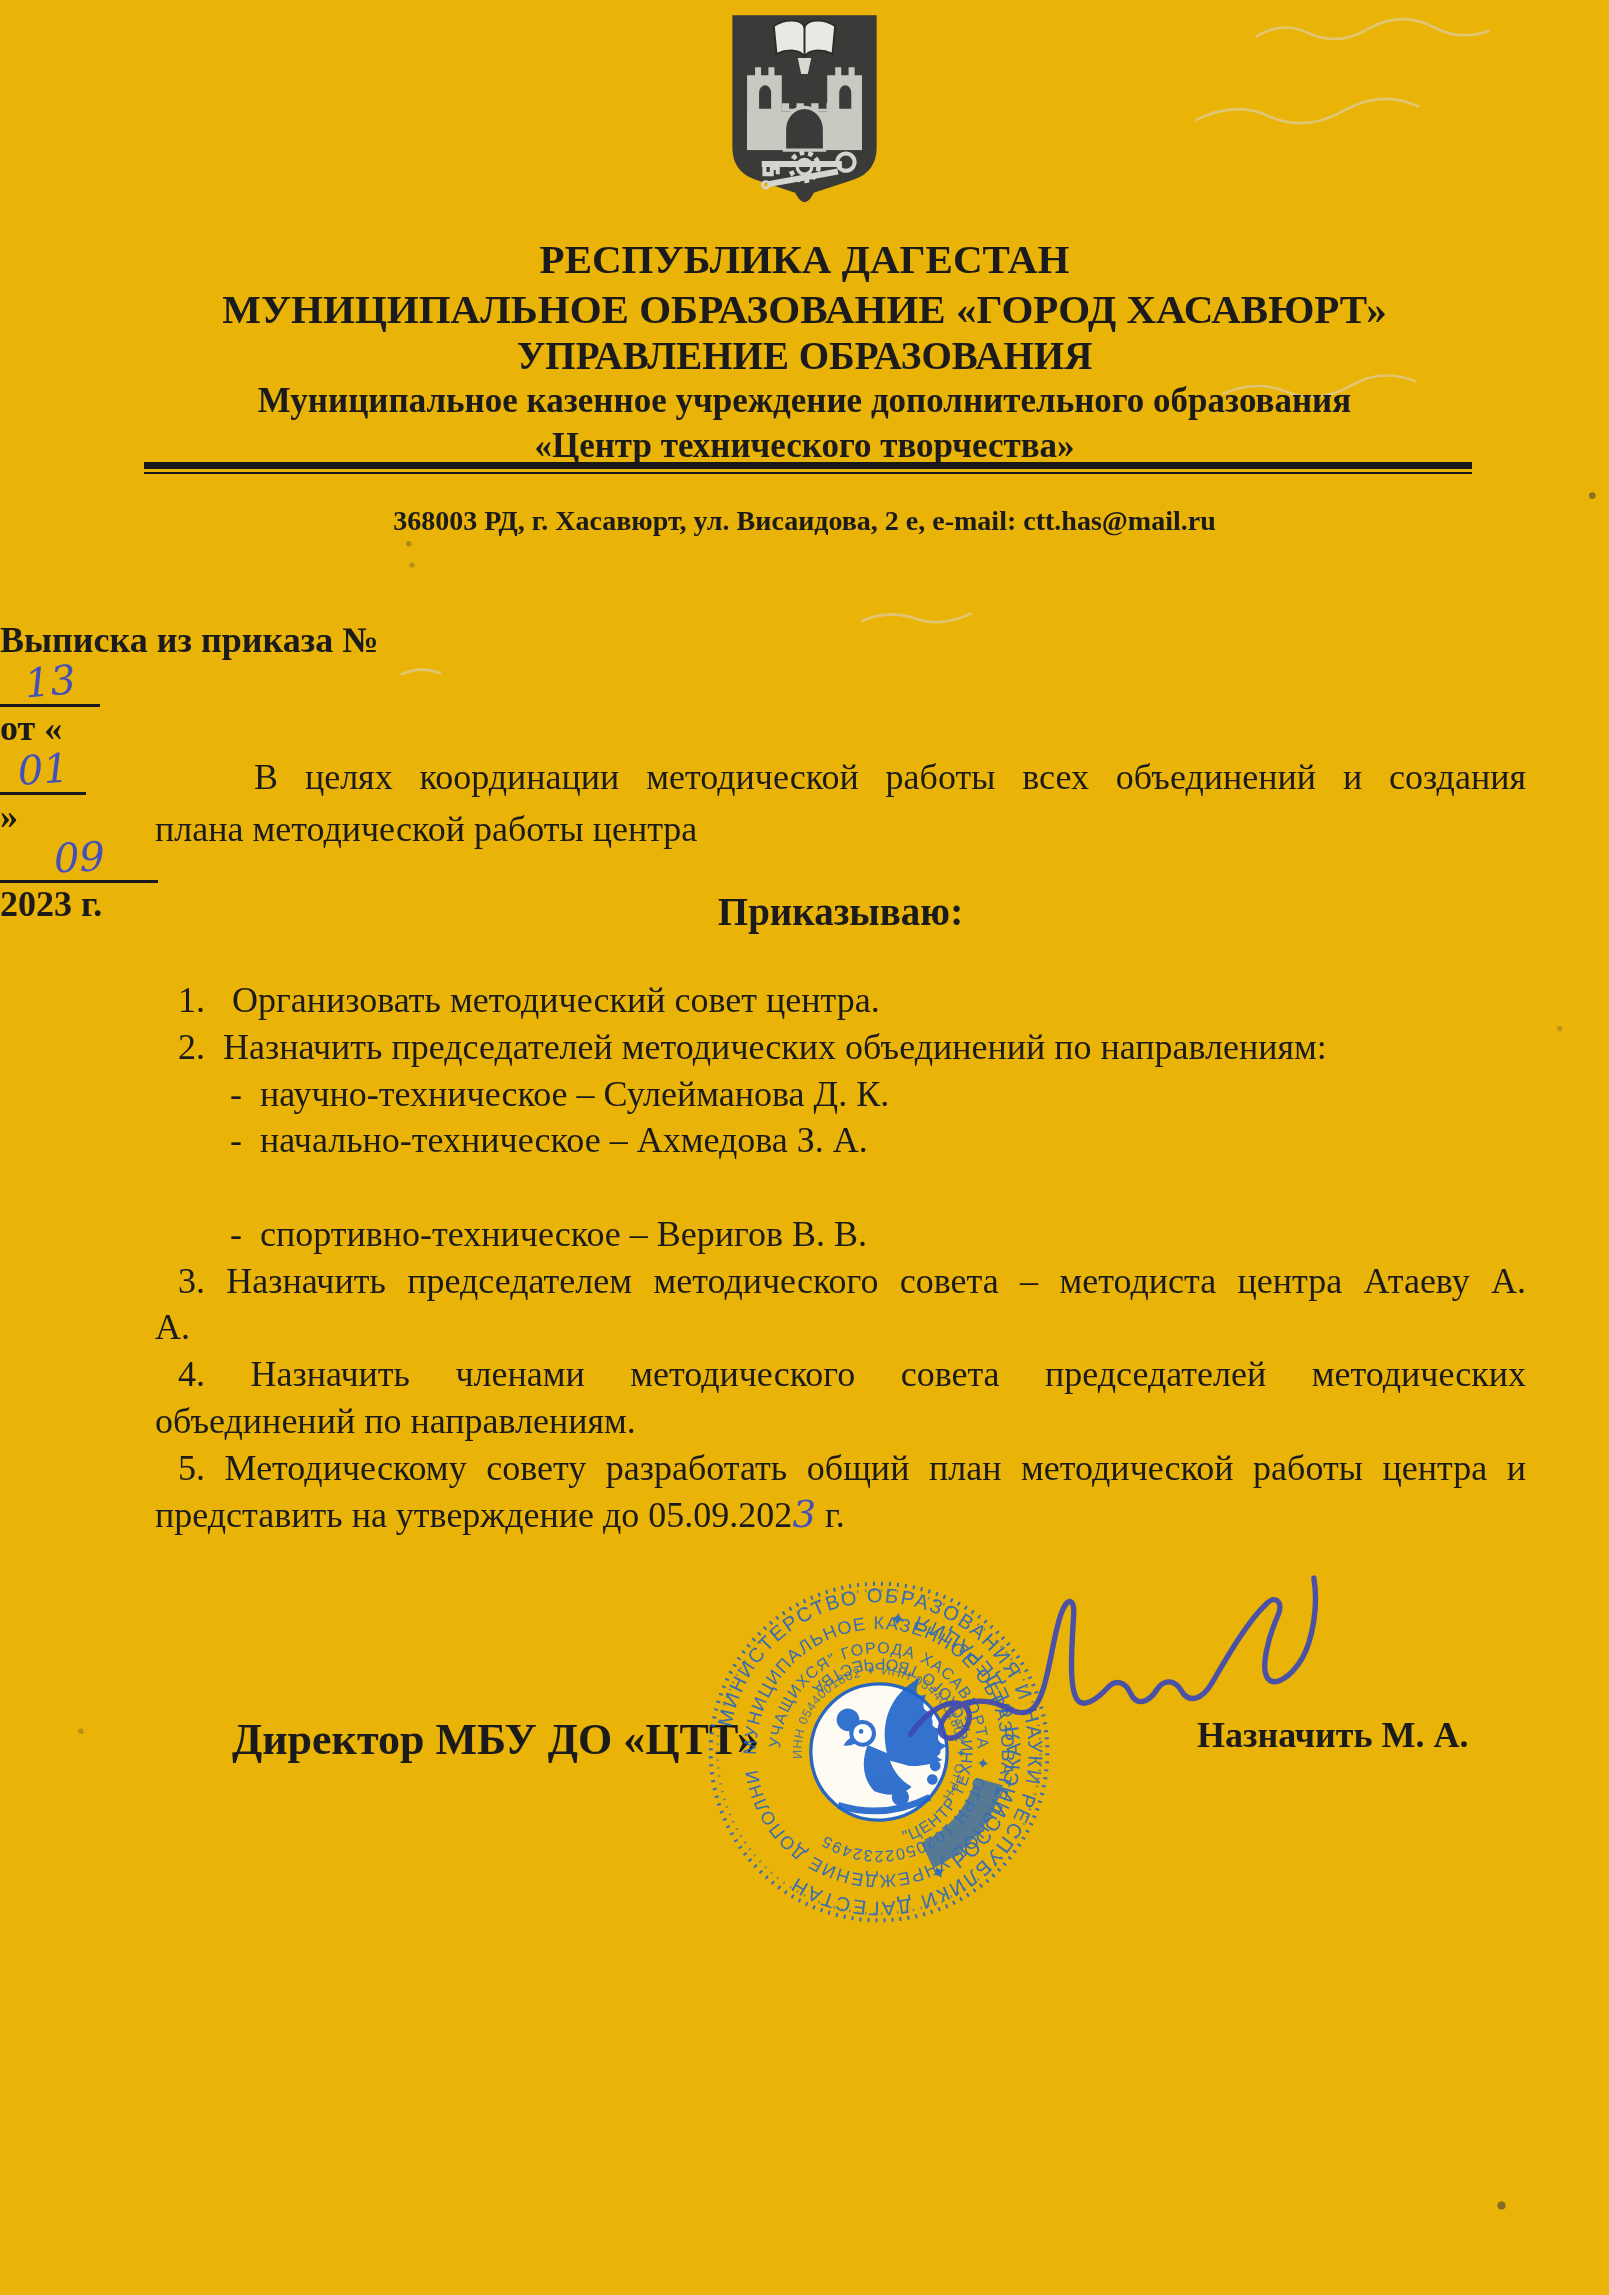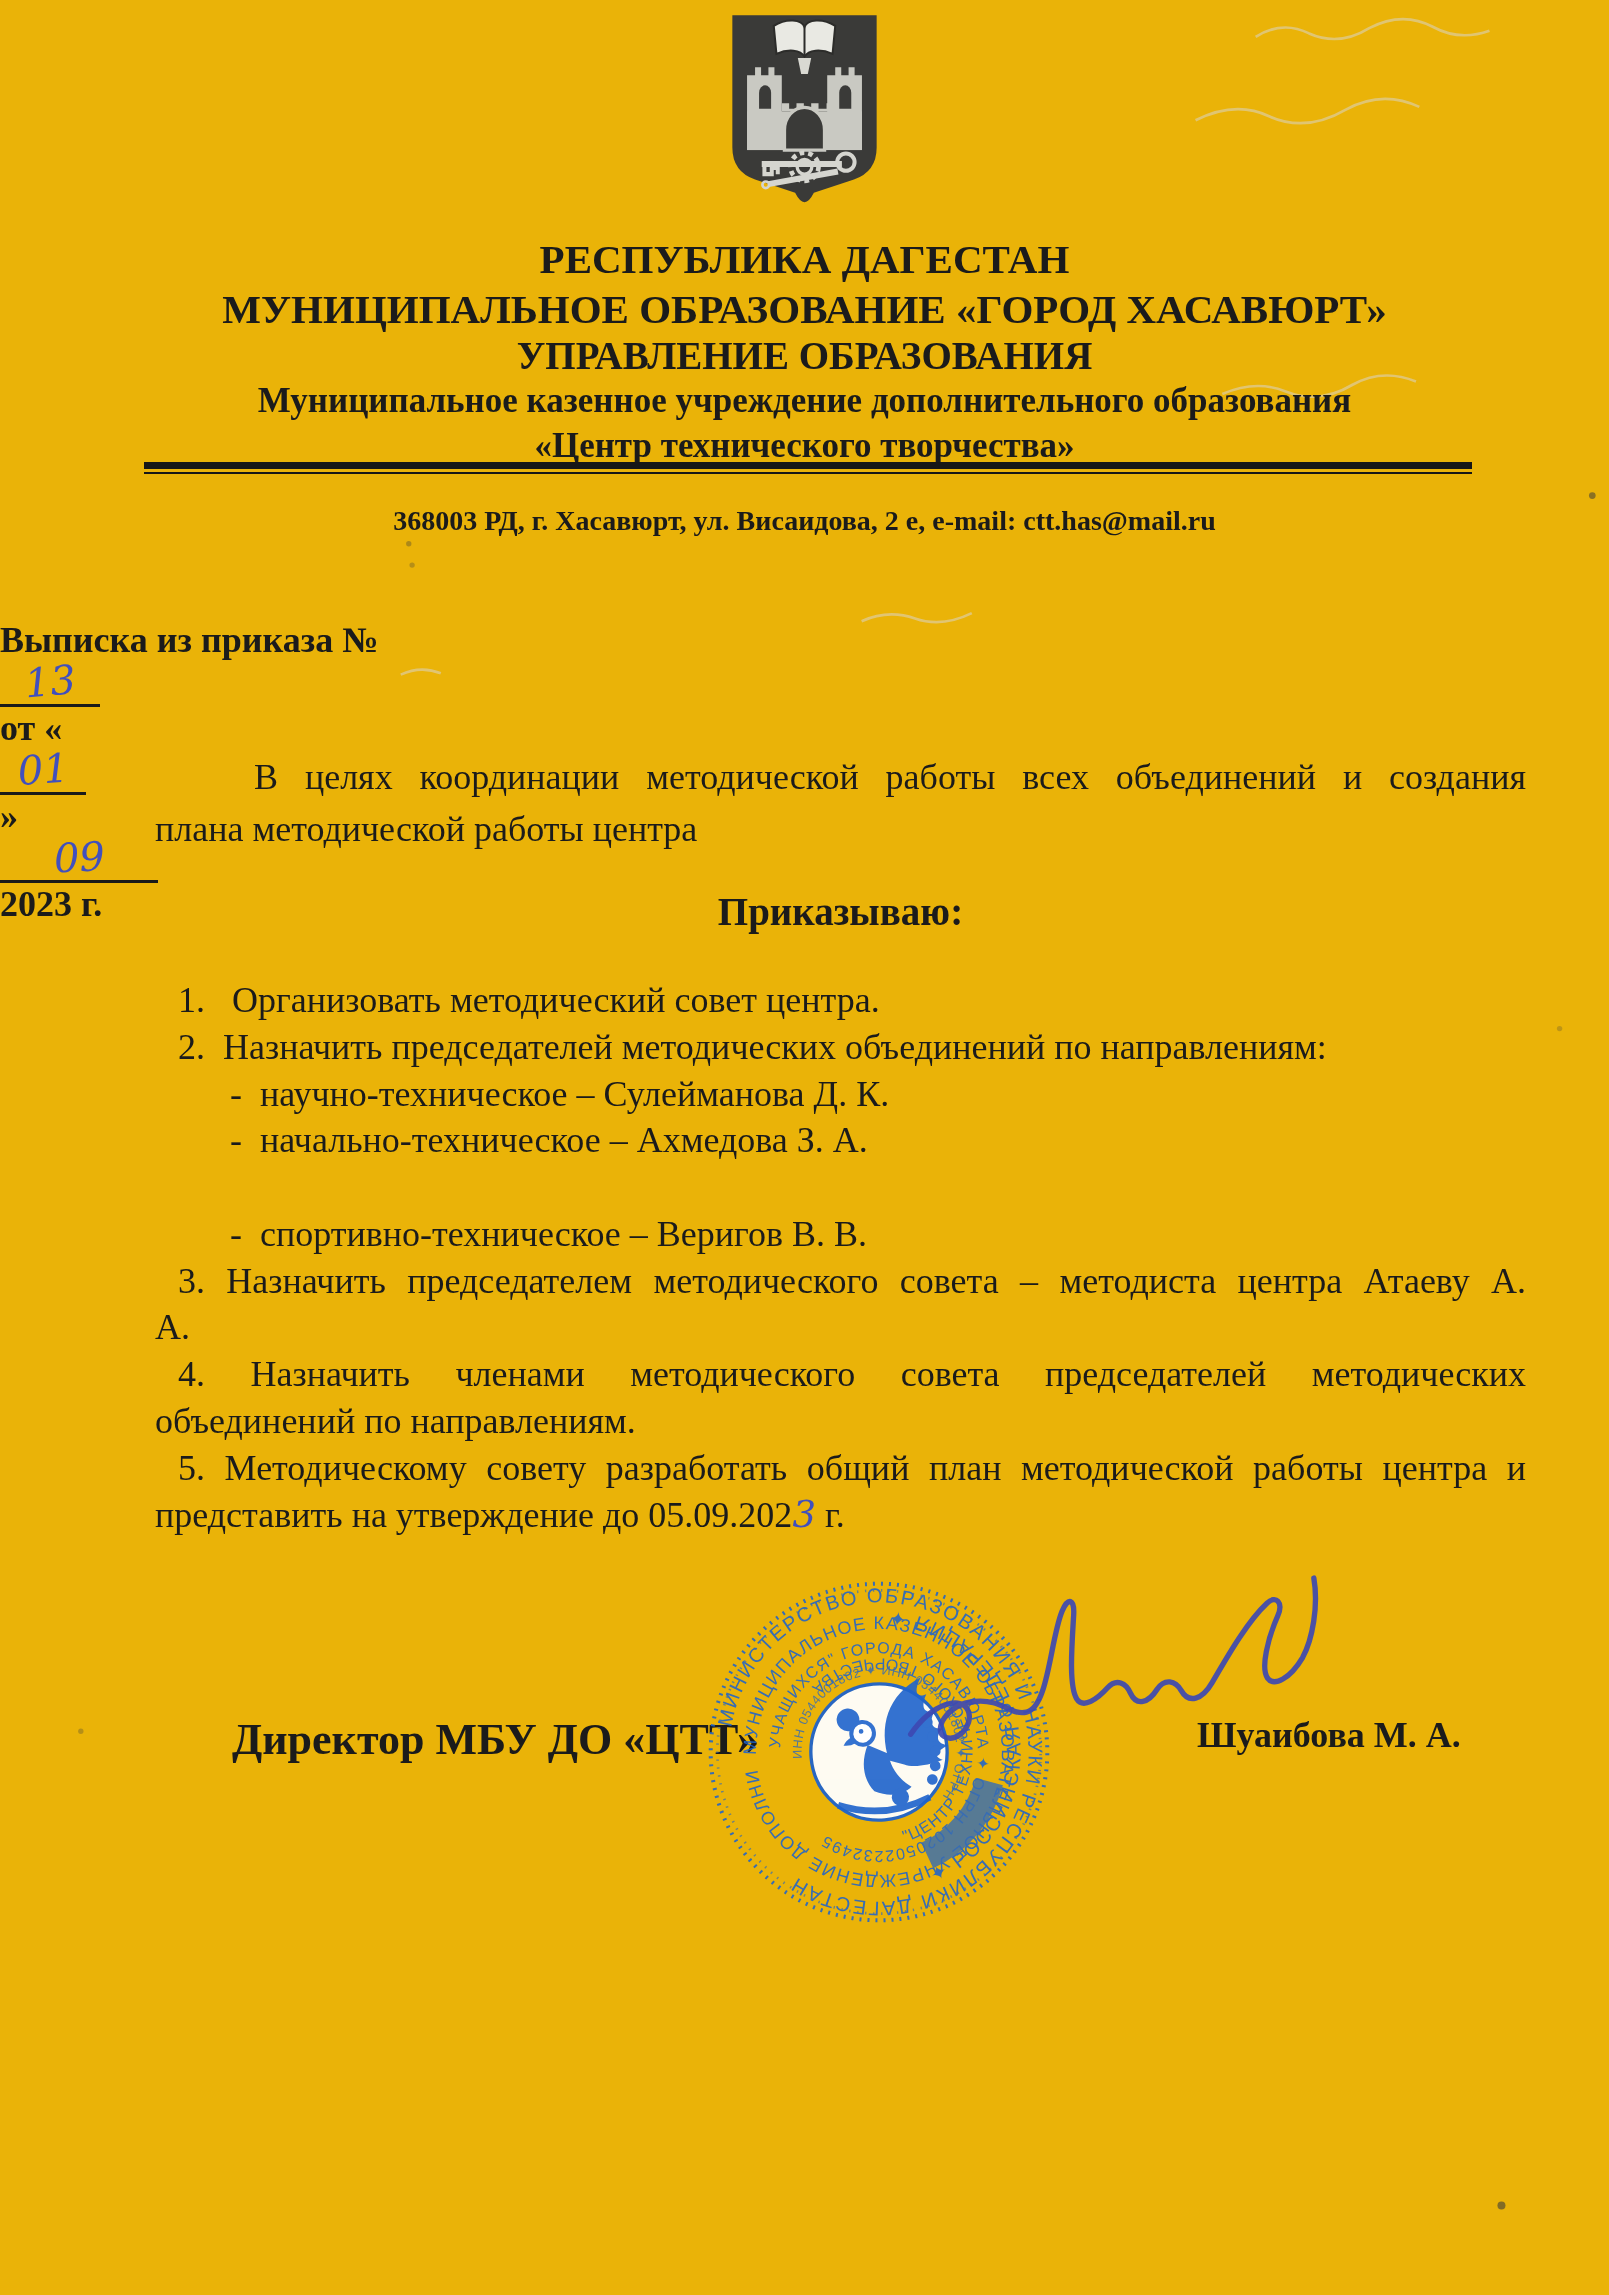--- a/index.html
+++ b/index.html
@@ -134,21 +134,21 @@
     <div class="listline bodytext" style="top:327px;">А.</div>
     <div class="listline bodytext jl ind-num" style="top:374px;">4. Назначить членами методического совета председателей методических</div>
     <div class="listline bodytext" style="top:421px;">объединений по направлениям.</div>
     <div class="listline bodytext jl ind-num" style="top:468px;">5. Методическому совету разработать общий план методической работы центра и</div>
     <div class="listline bodytext" style="top:514px;">
       <span>представить на утверждение до 05.09.202</span><span class="hand-small">3</span><span> г.</span>
     </div>
   </div>
 
   <div class="abs b sig-left">Директор МБУ ДО «ЦТТ»</div>
-  <div class="abs b sig-right">Шуаибова М. А.</div>
+  <div class="abs b sig-right">Назначить М. А.</div>
 
   <svg class="abs stamp-wrap" viewBox="0 0 548 548">
     <defs>
       <path id="rOuterCW" d="M 274 274 m -224 0 a 224 224 0 1 1 448 0 a 224 224 0 1 1 -448 0"></path>
       <path id="rOuterCCW" d="M 274 274 m -212 0 a 212 212 0 1 0 424 0 a 212 212 0 1 0 -424 0"></path>
       <path id="rMidCW" d="M 274 274 m -184 0 a 184 184 0 1 1 368 0 a 184 184 0 1 1 -368 0"></path>
       <path id="rInnCW" d="M 274 274 m -148 0 a 148 148 0 1 1 296 0 a 148 148 0 1 1 -296 0"></path>
       <path id="rInnCCW" d="M 274 274 m -140 0 a 140 140 0 1 0 280 0 a 140 140 0 1 0 -280 0"></path>
       <path id="rTinyCW" d="M 274 274 m -116 0 a 116 116 0 1 1 232 0 a 116 116 0 1 1 -232 0"></path>
     </defs>

